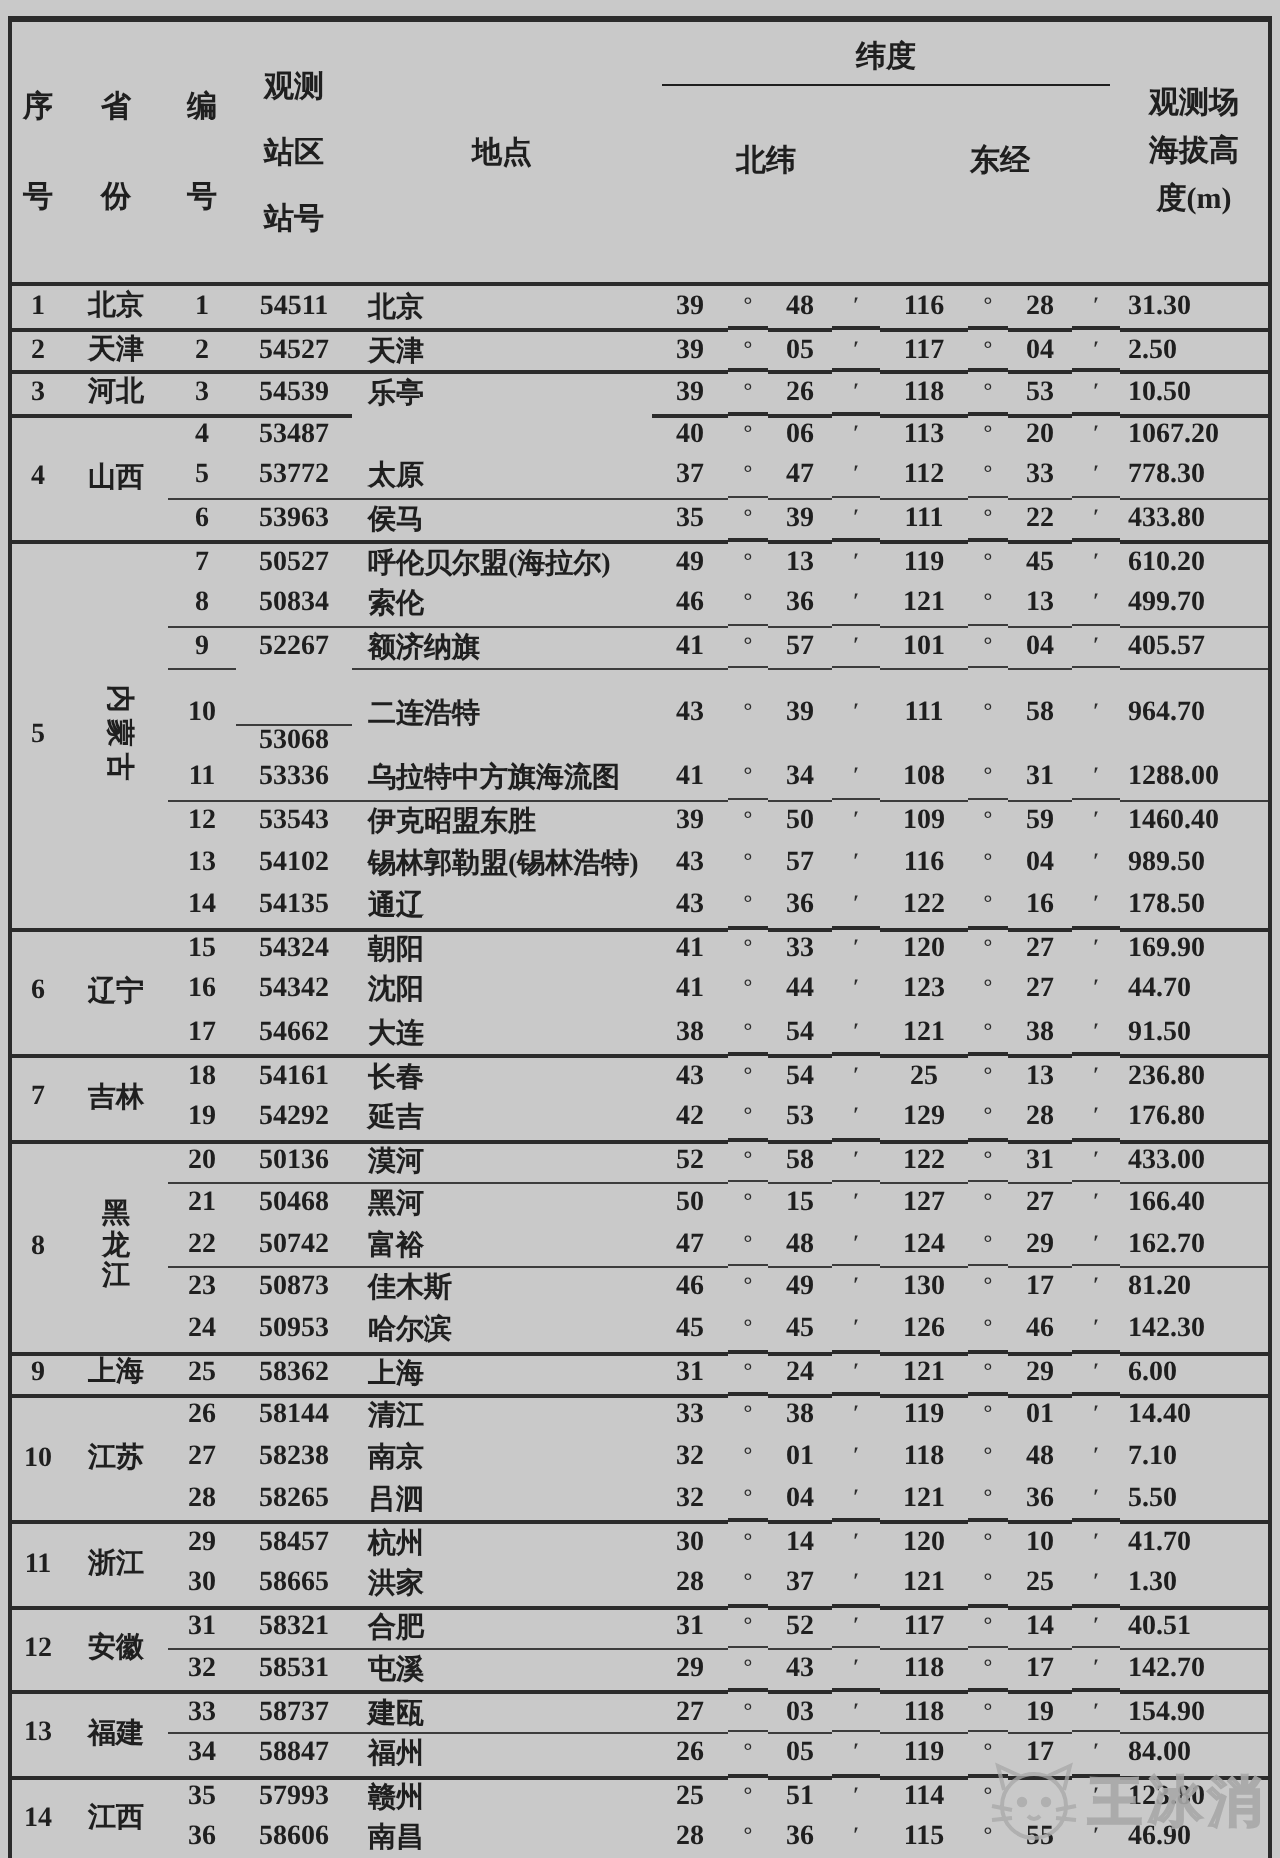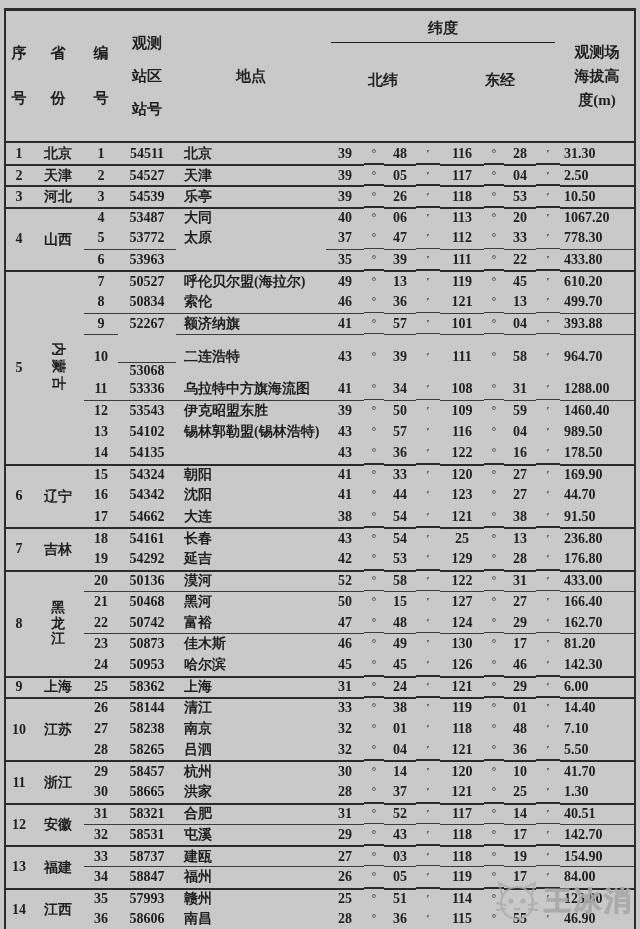--- a/index.html
+++ b/index.html
@@ -145,21 +145,20 @@
       <div class="bcell sym gsep" style="grid-area: 3 / 9;">′</div>
       <div class="bcell  gsep" style="grid-area: 3 / 10;">118</div>
       <div class="bcell sym gsep" style="grid-area: 3 / 11;">°</div>
       <div class="bcell  gsep" style="grid-area: 3 / 12;">53</div>
       <div class="bcell sym gsep" style="grid-area: 3 / 13;">′</div>
       <div class="bcell alt gsep" style="grid-area: 3 / 14;">10.50</div>
       <div class="bcell serial gsep" style="grid-area: 4 / 1 / span 3;">4</div>
       <div class="bcell prov gsep" style="grid-area: 4 / 2 / span 3;">山西</div>
       <div class="bcell  gsep" style="grid-area: 4 / 3;">4</div>
       <div class="bcell  gsep" style="grid-area: 4 / 4;">53487</div>
-      <div class="bcell loc gsep" style="grid-area: 4 / 5;">大同</div>
       <div class="bcell  gsep" style="grid-area: 4 / 6;">40</div>
       <div class="bcell sym gsep" style="grid-area: 4 / 7;">°</div>
       <div class="bcell  gsep" style="grid-area: 4 / 8;">06</div>
       <div class="bcell sym gsep" style="grid-area: 4 / 9;">′</div>
       <div class="bcell  gsep" style="grid-area: 4 / 10;">113</div>
       <div class="bcell sym gsep" style="grid-area: 4 / 11;">°</div>
       <div class="bcell  gsep" style="grid-area: 4 / 12;">20</div>
       <div class="bcell sym gsep" style="grid-area: 4 / 13;">′</div>
       <div class="bcell alt gsep" style="grid-area: 4 / 14;">1067.20</div>
       <div class="bcell " style="grid-area: 5 / 3;">5</div>
@@ -169,20 +168,21 @@
       <div class="bcell sym" style="grid-area: 5 / 7;">°</div>
       <div class="bcell " style="grid-area: 5 / 8;">47</div>
       <div class="bcell sym" style="grid-area: 5 / 9;">′</div>
       <div class="bcell " style="grid-area: 5 / 10;">112</div>
       <div class="bcell sym" style="grid-area: 5 / 11;">°</div>
       <div class="bcell " style="grid-area: 5 / 12;">33</div>
       <div class="bcell sym" style="grid-area: 5 / 13;">′</div>
       <div class="bcell alt" style="grid-area: 5 / 14;">778.30</div>
       <div class="bcell  psep" style="grid-area: 6 / 3;">6</div>
       <div class="bcell  psep" style="grid-area: 6 / 4;">53963</div>
+      <div class="bcell loc psep" style="grid-area: 6 / 5;">侯马</div>
       <div class="bcell  psep" style="grid-area: 6 / 6;">35</div>
       <div class="bcell sym psep" style="grid-area: 6 / 7;">°</div>
       <div class="bcell  psep" style="grid-area: 6 / 8;">39</div>
       <div class="bcell sym psep" style="grid-area: 6 / 9;">′</div>
       <div class="bcell  psep" style="grid-area: 6 / 10;">111</div>
       <div class="bcell sym psep" style="grid-area: 6 / 11;">°</div>
       <div class="bcell  psep" style="grid-area: 6 / 12;">22</div>
       <div class="bcell sym psep" style="grid-area: 6 / 13;">′</div>
       <div class="bcell alt psep" style="grid-area: 6 / 14;">433.80</div>
       <div class="bcell serial gsep" style="grid-area: 7 / 1 / span 8;">5</div>
@@ -217,21 +217,21 @@
       <div class="bcell  psep" style="grid-area: 9 / 4;">52267</div>
       <div class="bcell loc psep" style="grid-area: 9 / 5;">额济纳旗</div>
       <div class="bcell  psep" style="grid-area: 9 / 6;">41</div>
       <div class="bcell sym psep" style="grid-area: 9 / 7;">°</div>
       <div class="bcell  psep" style="grid-area: 9 / 8;">57</div>
       <div class="bcell sym psep" style="grid-area: 9 / 9;">′</div>
       <div class="bcell  psep" style="grid-area: 9 / 10;">101</div>
       <div class="bcell sym psep" style="grid-area: 9 / 11;">°</div>
       <div class="bcell  psep" style="grid-area: 9 / 12;">04</div>
       <div class="bcell sym psep" style="grid-area: 9 / 13;">′</div>
-      <div class="bcell alt psep" style="grid-area: 9 / 14;">393.88</div>
+      <div class="bcell alt psep" style="grid-area: 9 / 14;">405.57</div>
       <div class="bcell  psep" style="grid-area: 10 / 3;">10</div>
       <div class="bcell  psep" style="grid-area: 10 / 4; margin-top: 28px;">53068</div>
       <div class="bcell loc psep" style="grid-area: 10 / 5;">二连浩特</div>
       <div class="bcell  psep" style="grid-area: 10 / 6;">43</div>
       <div class="bcell sym psep" style="grid-area: 10 / 7;">°</div>
       <div class="bcell  psep" style="grid-area: 10 / 8;">39</div>
       <div class="bcell sym psep" style="grid-area: 10 / 9;">′</div>
       <div class="bcell  psep" style="grid-area: 10 / 10;">111</div>
       <div class="bcell sym psep" style="grid-area: 10 / 11;">°</div>
       <div class="bcell  psep" style="grid-area: 10 / 12;">58</div>
@@ -268,20 +268,21 @@
       <div class="bcell sym" style="grid-area: 13 / 7;">°</div>
       <div class="bcell " style="grid-area: 13 / 8;">57</div>
       <div class="bcell sym" style="grid-area: 13 / 9;">′</div>
       <div class="bcell " style="grid-area: 13 / 10;">116</div>
       <div class="bcell sym" style="grid-area: 13 / 11;">°</div>
       <div class="bcell " style="grid-area: 13 / 12;">04</div>
       <div class="bcell sym" style="grid-area: 13 / 13;">′</div>
       <div class="bcell alt" style="grid-area: 13 / 14;">989.50</div>
       <div class="bcell " style="grid-area: 14 / 3;">14</div>
       <div class="bcell " style="grid-area: 14 / 4;">54135</div>
+      <div class="bcell loc" style="grid-area: 14 / 5;">通辽</div>
       <div class="bcell " style="grid-area: 14 / 6;">43</div>
       <div class="bcell sym" style="grid-area: 14 / 7;">°</div>
       <div class="bcell " style="grid-area: 14 / 8;">36</div>
       <div class="bcell sym" style="grid-area: 14 / 9;">′</div>
       <div class="bcell " style="grid-area: 14 / 10;">122</div>
       <div class="bcell sym" style="grid-area: 14 / 11;">°</div>
       <div class="bcell " style="grid-area: 14 / 12;">16</div>
       <div class="bcell sym" style="grid-area: 14 / 13;">′</div>
       <div class="bcell alt" style="grid-area: 14 / 14;">178.50</div>
       <div class="bcell serial gsep" style="grid-area: 15 / 1 / span 3;">6</div>

